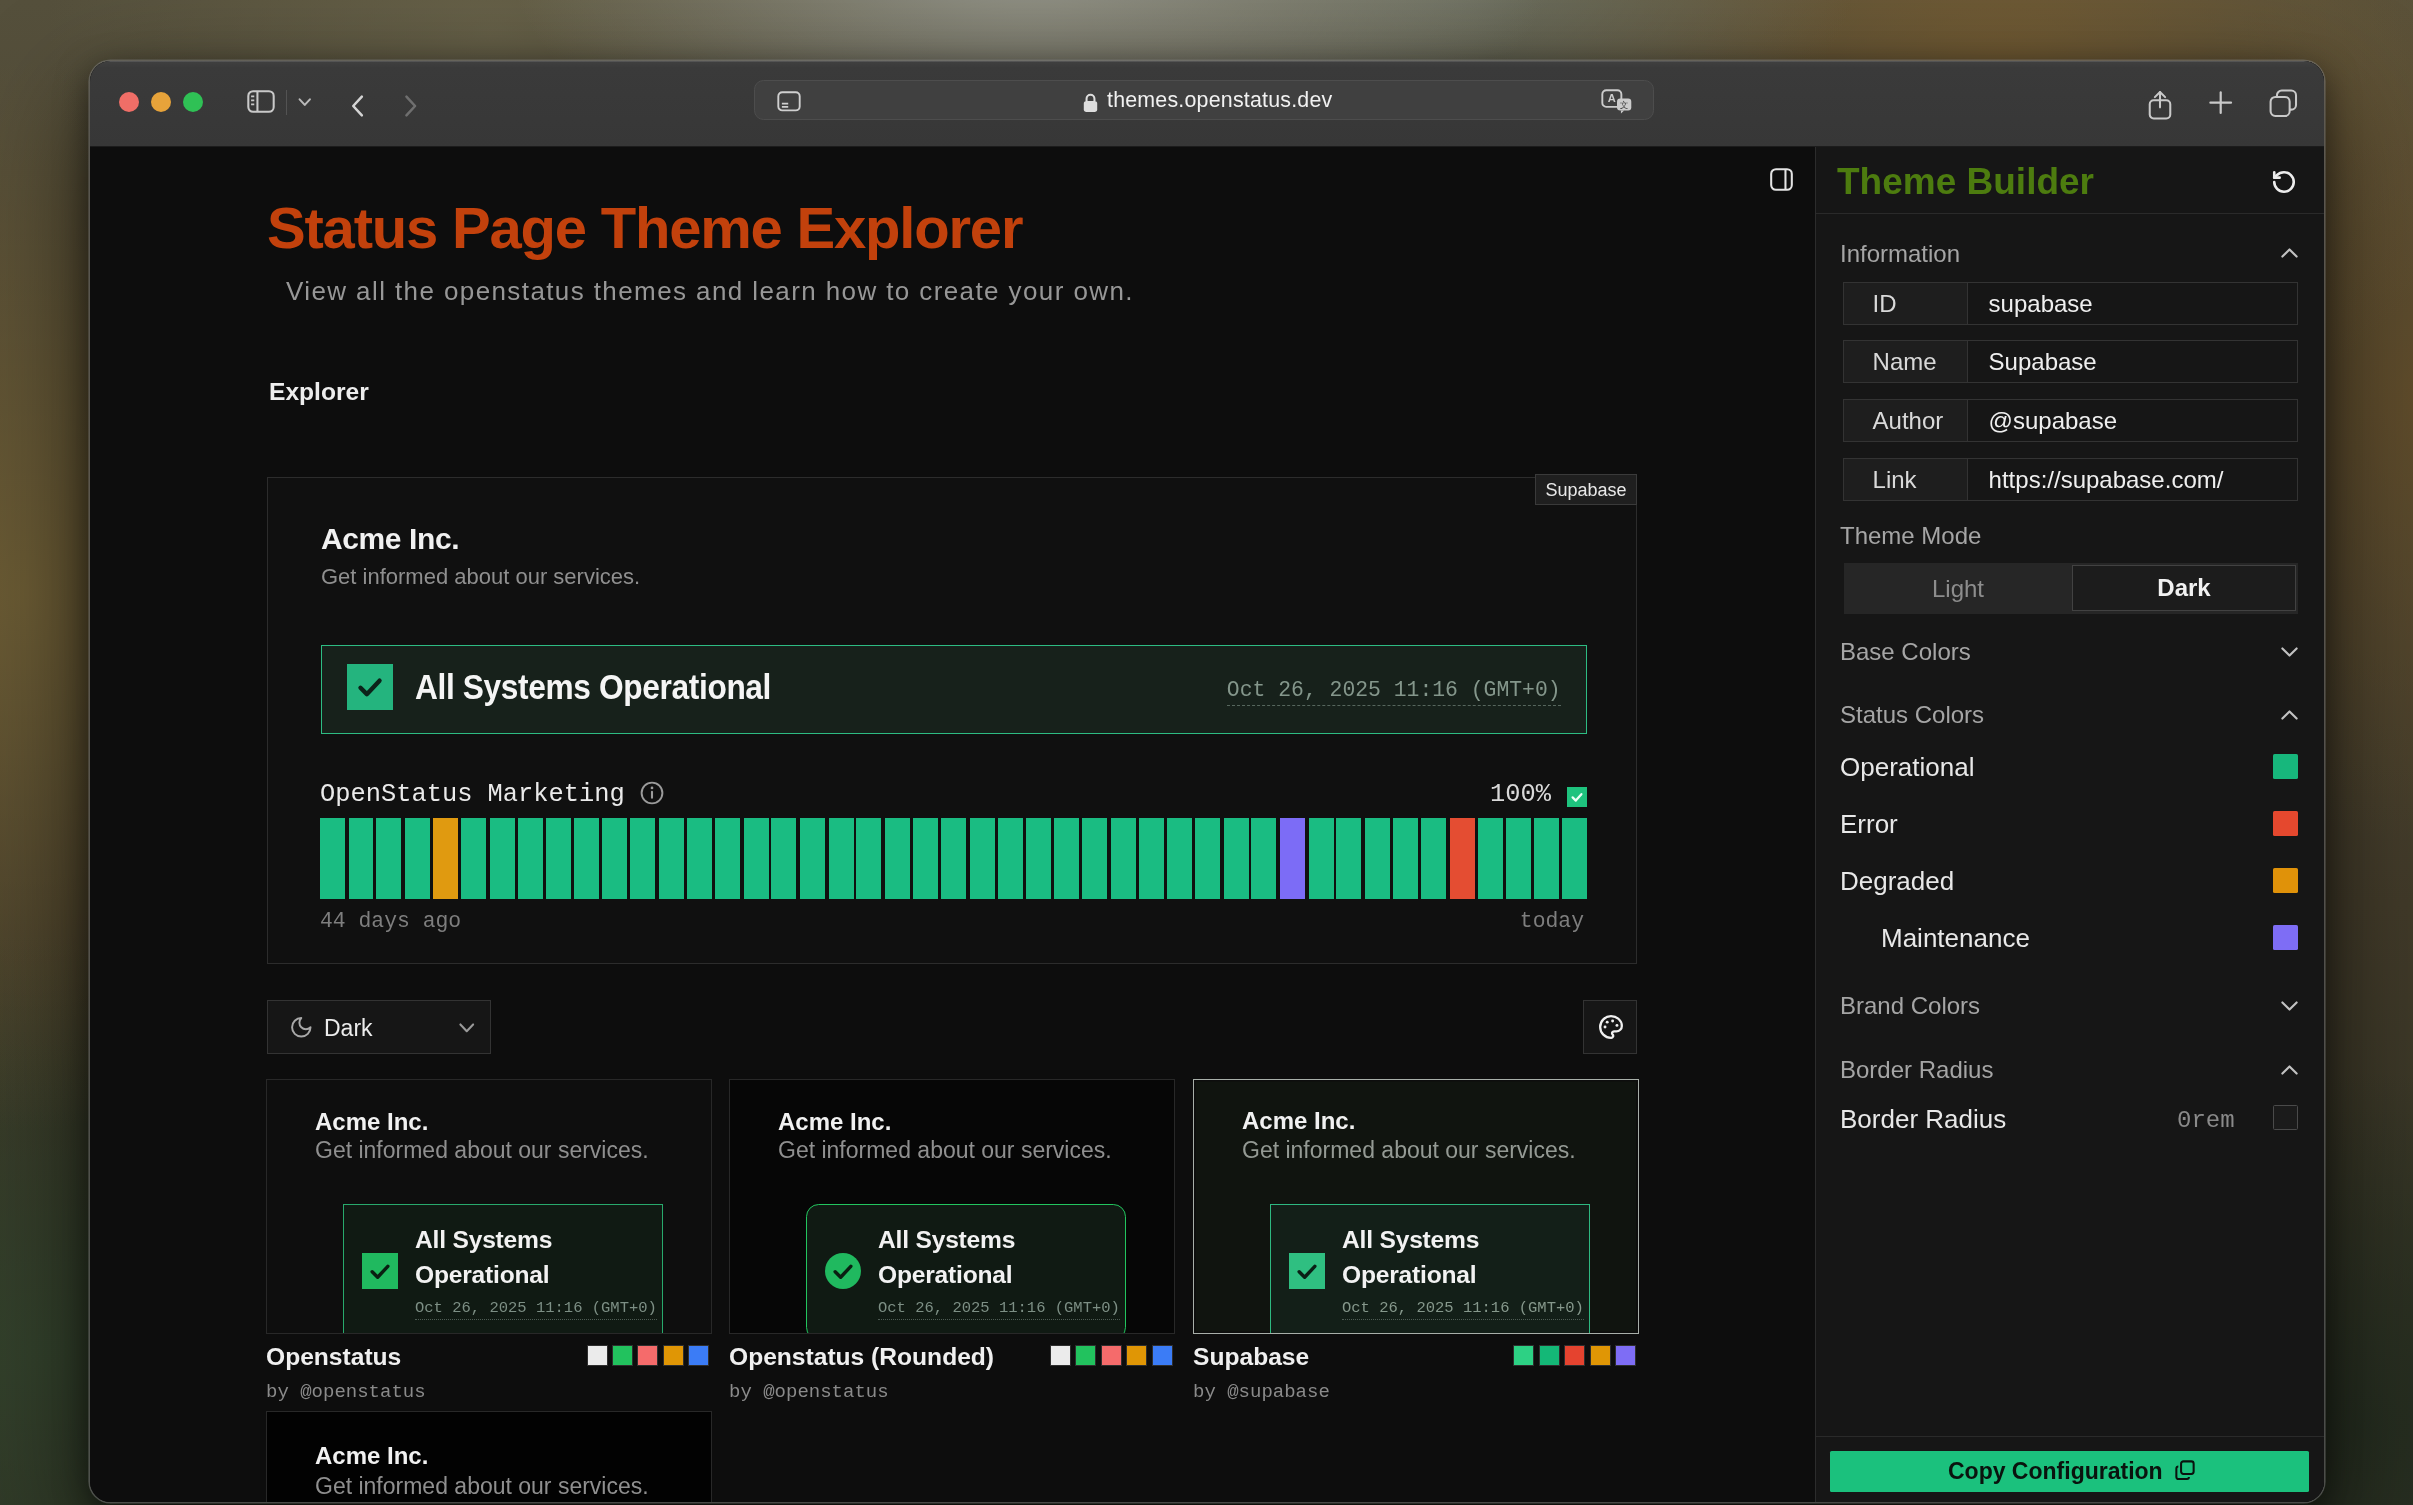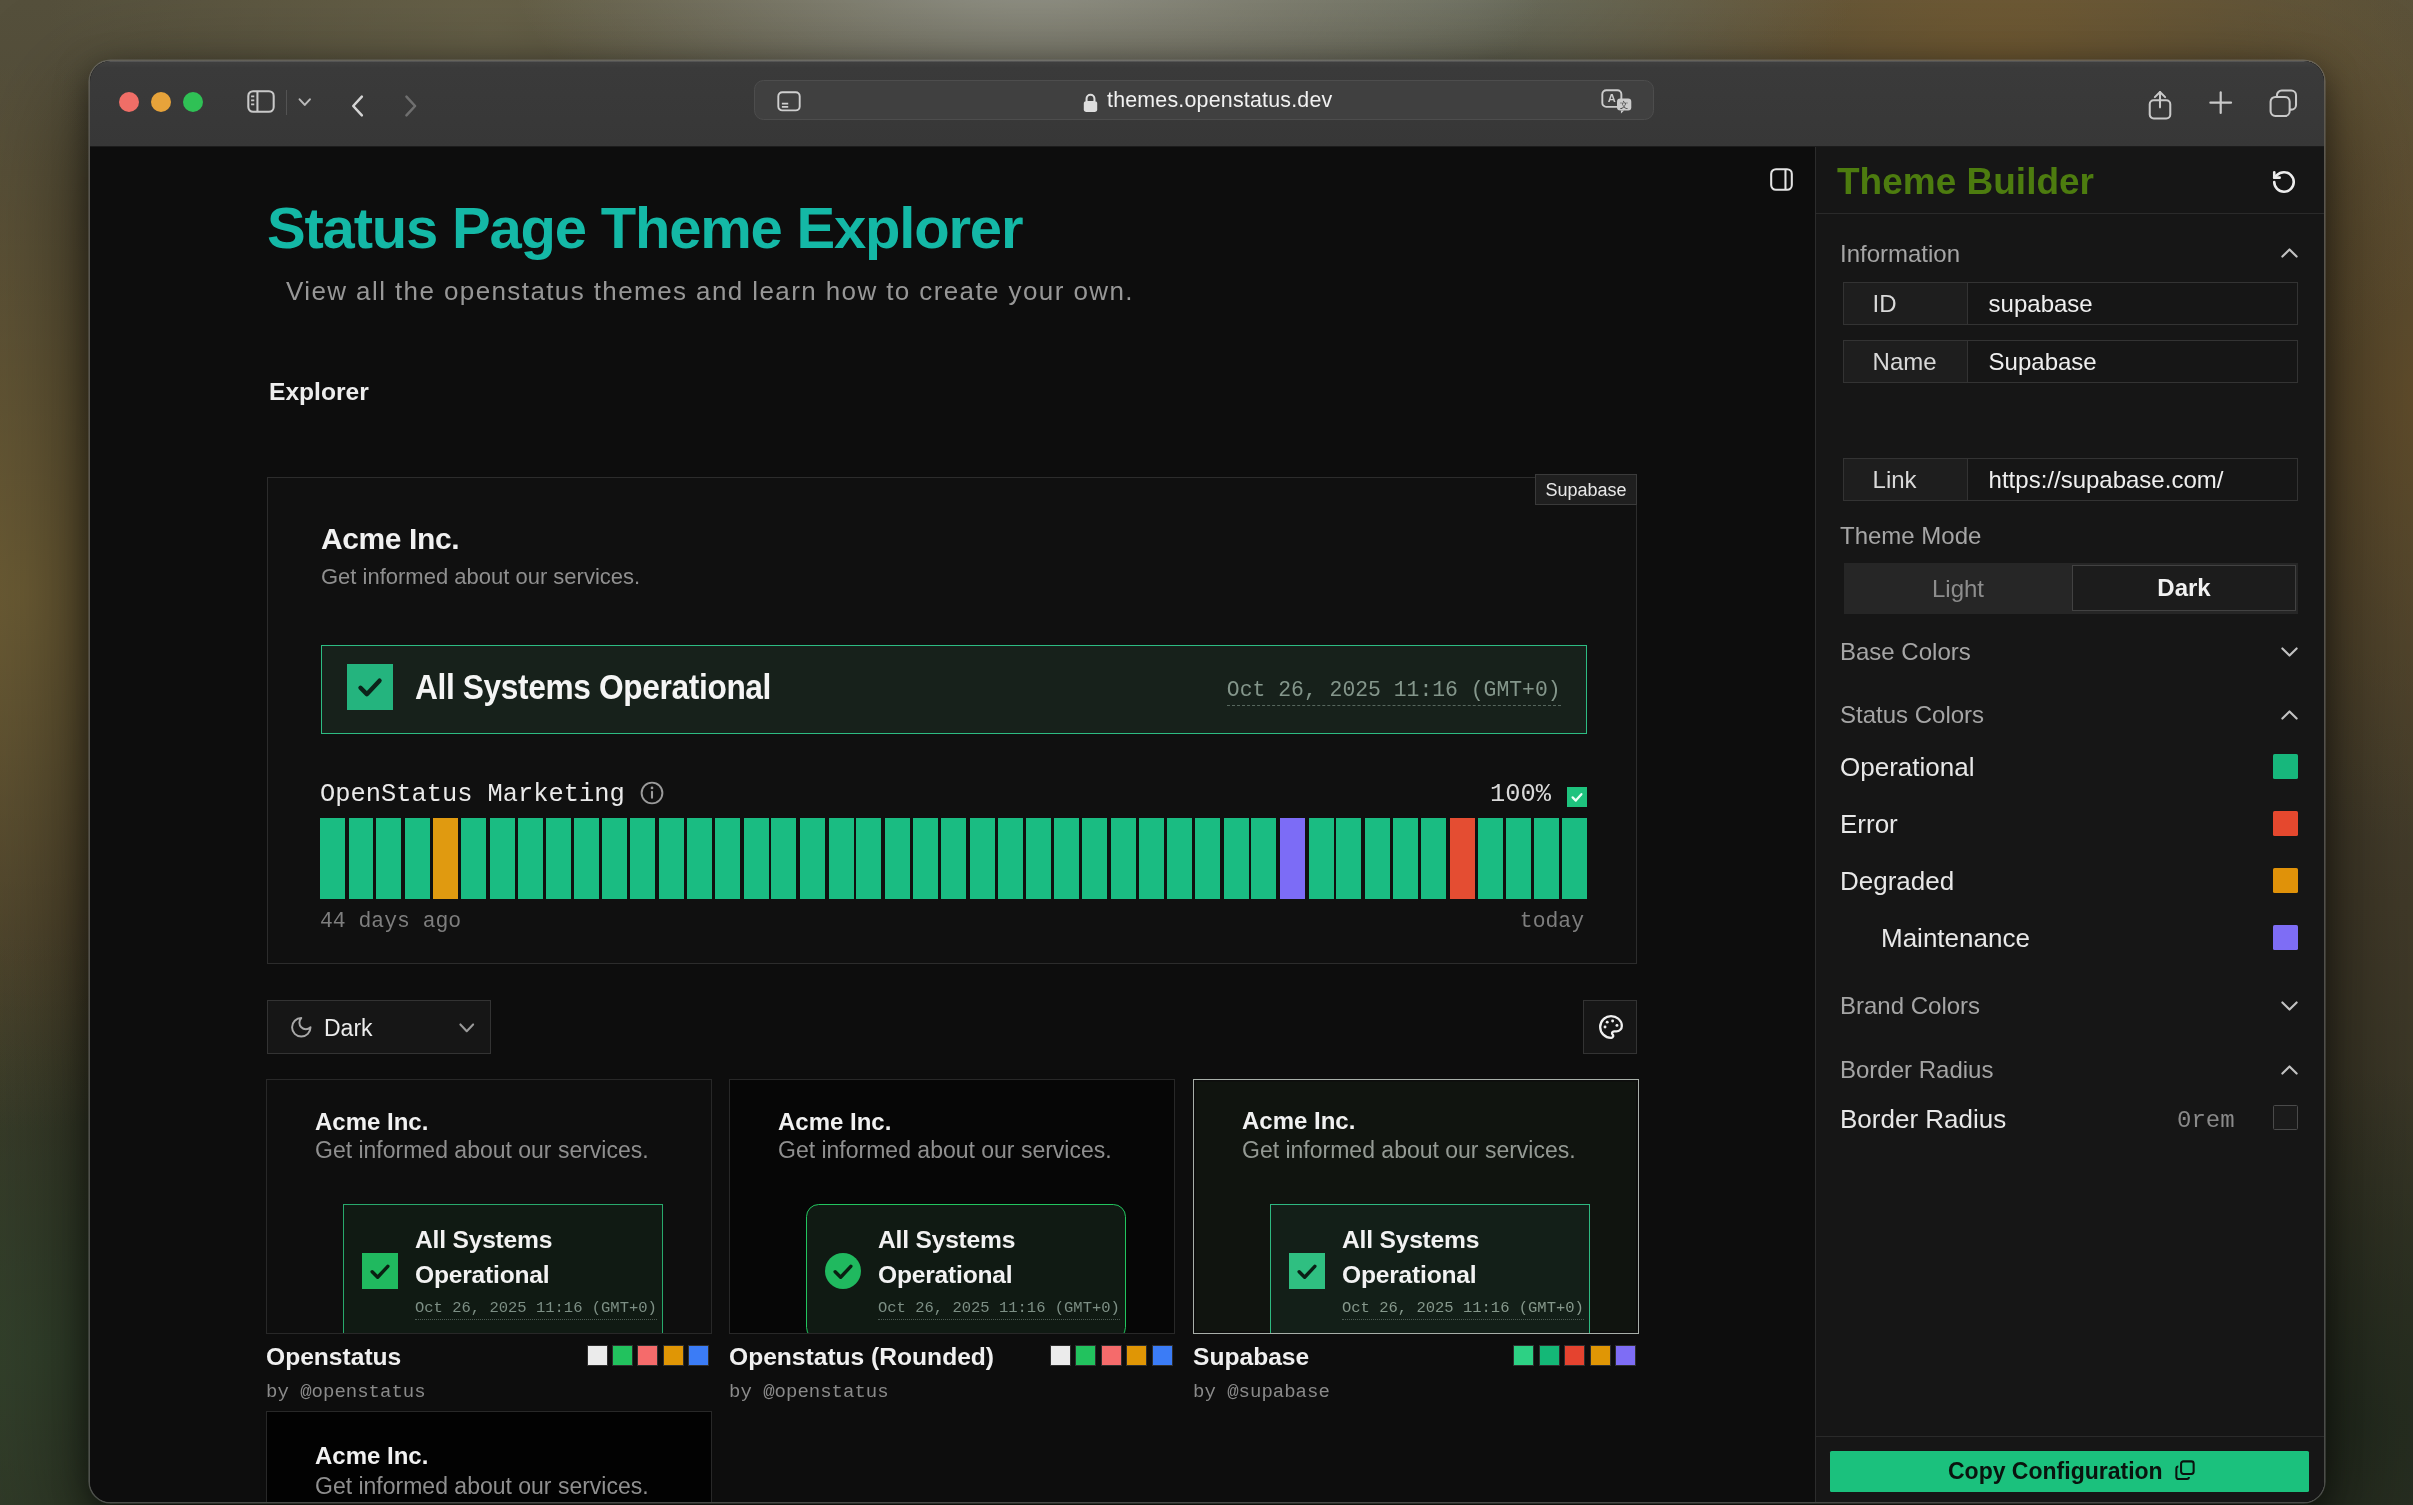--- a/index.html
+++ b/index.html
@@ -40,21 +40,21 @@
   font-size:21.4px; color:#f1f1f1; letter-spacing:0.2px;
 }
 svg.ic { position:absolute; overflow:visible; }
 .content {
   position:absolute; left:0; top:0; width:2234px; height:1441px;
   background:#0d0d0d;
 }
 .main { position:absolute; left:0; top:0; width:1725px; height:1441px; overflow:hidden; }
 .sidebar { position:absolute; left:1725px; top:0; width:509px; height:1441px; background:#161616; border-left:0.8px solid #2c2c2c; }
 
-.h1 { position:absolute; left:177px; top:133px; font-size:58px; font-weight:700; color:#14b8a6; letter-spacing:-1.2px; }
+.h1 { position:absolute; left:177px; top:133px; font-size:58px; font-weight:700; color:#c2410c; letter-spacing:-1.2px; }
 .sub { position:absolute; left:196px; top:215px; font-size:26px; color:#979797; letter-spacing:1.4px; }
 .h2 { position:absolute; left:179px; top:317px; font-size:24.6px; font-weight:600; color:#ededed; }
 .searchline { position:absolute; left:179px; top:356px; font-size:23px; color:#8d8d8d; }
 .searchline b { color:#efefef; font-weight:600; }
 .pcard { position:absolute; left:177px; top:416px; width:1370px; height:487px; border:0.8px solid #2c2c2c; background:#101010; }
 .ptab { position:absolute; left:1445px; top:413px; width:102px; height:31px; background:#1f1f1f; border:0.8px solid #3a3a3a; color:#e8e8e8; font-size:18px; text-align:center; line-height:30px; }
 .mono { font-family:"Liberation Mono", monospace; }
 
 .banner { position:absolute; left:53px; top:167px; width:1266px; height:89px; border:1.6px solid #2dbc83; background:#17211b; }
 .chk { position:absolute; background:#24b47e; }
@@ -334,20 +334,24 @@
         <path d="M3 12 L12 3 L21 12" fill="none" stroke="#c2c2c2" stroke-width="2.7" stroke-linecap="round" stroke-linejoin="round"></path>
       </svg>
     <div class="sbrow" style="top:221px;">
         <div class="lab">ID</div>
         <div class="val">supabase</div>
       </div>
     <div class="sbrow" style="top:279px;">
         <div class="lab">Name</div>
         <div class="val">Supabase</div>
       </div>
+    <div class="sbrow" style="top:338px;">
+        <div class="lab">Author</div>
+        <div class="val">@supabase</div>
+      </div>
     <div class="sbrow" style="top:397px;">
         <div class="lab">Link</div>
         <div class="val">https://supabase.com/</div>
       </div>
     <div class="sbsec" style="top:461px;">Theme Mode</div>
     <div style="position:absolute;left:1754px;top:502px;width:454px;height:51px;background:#262626;">
       <div style="position:absolute;left:0;top:0;width:228px;height:51px;color:#8d8d8d;font-size:24px;text-align:center;line-height:51px;">Light</div>
       <div style="position:absolute;left:228px;top:2.4px;width:224px;height:46px;background:#1c1c1c;border:0.8px solid #424242;color:#f1f1f1;font-size:24px;font-weight:600;text-align:center;line-height:44px;">Dark</div>
     </div>
     <div class="sbsec" style="top:577px;">Base Colors</div>

